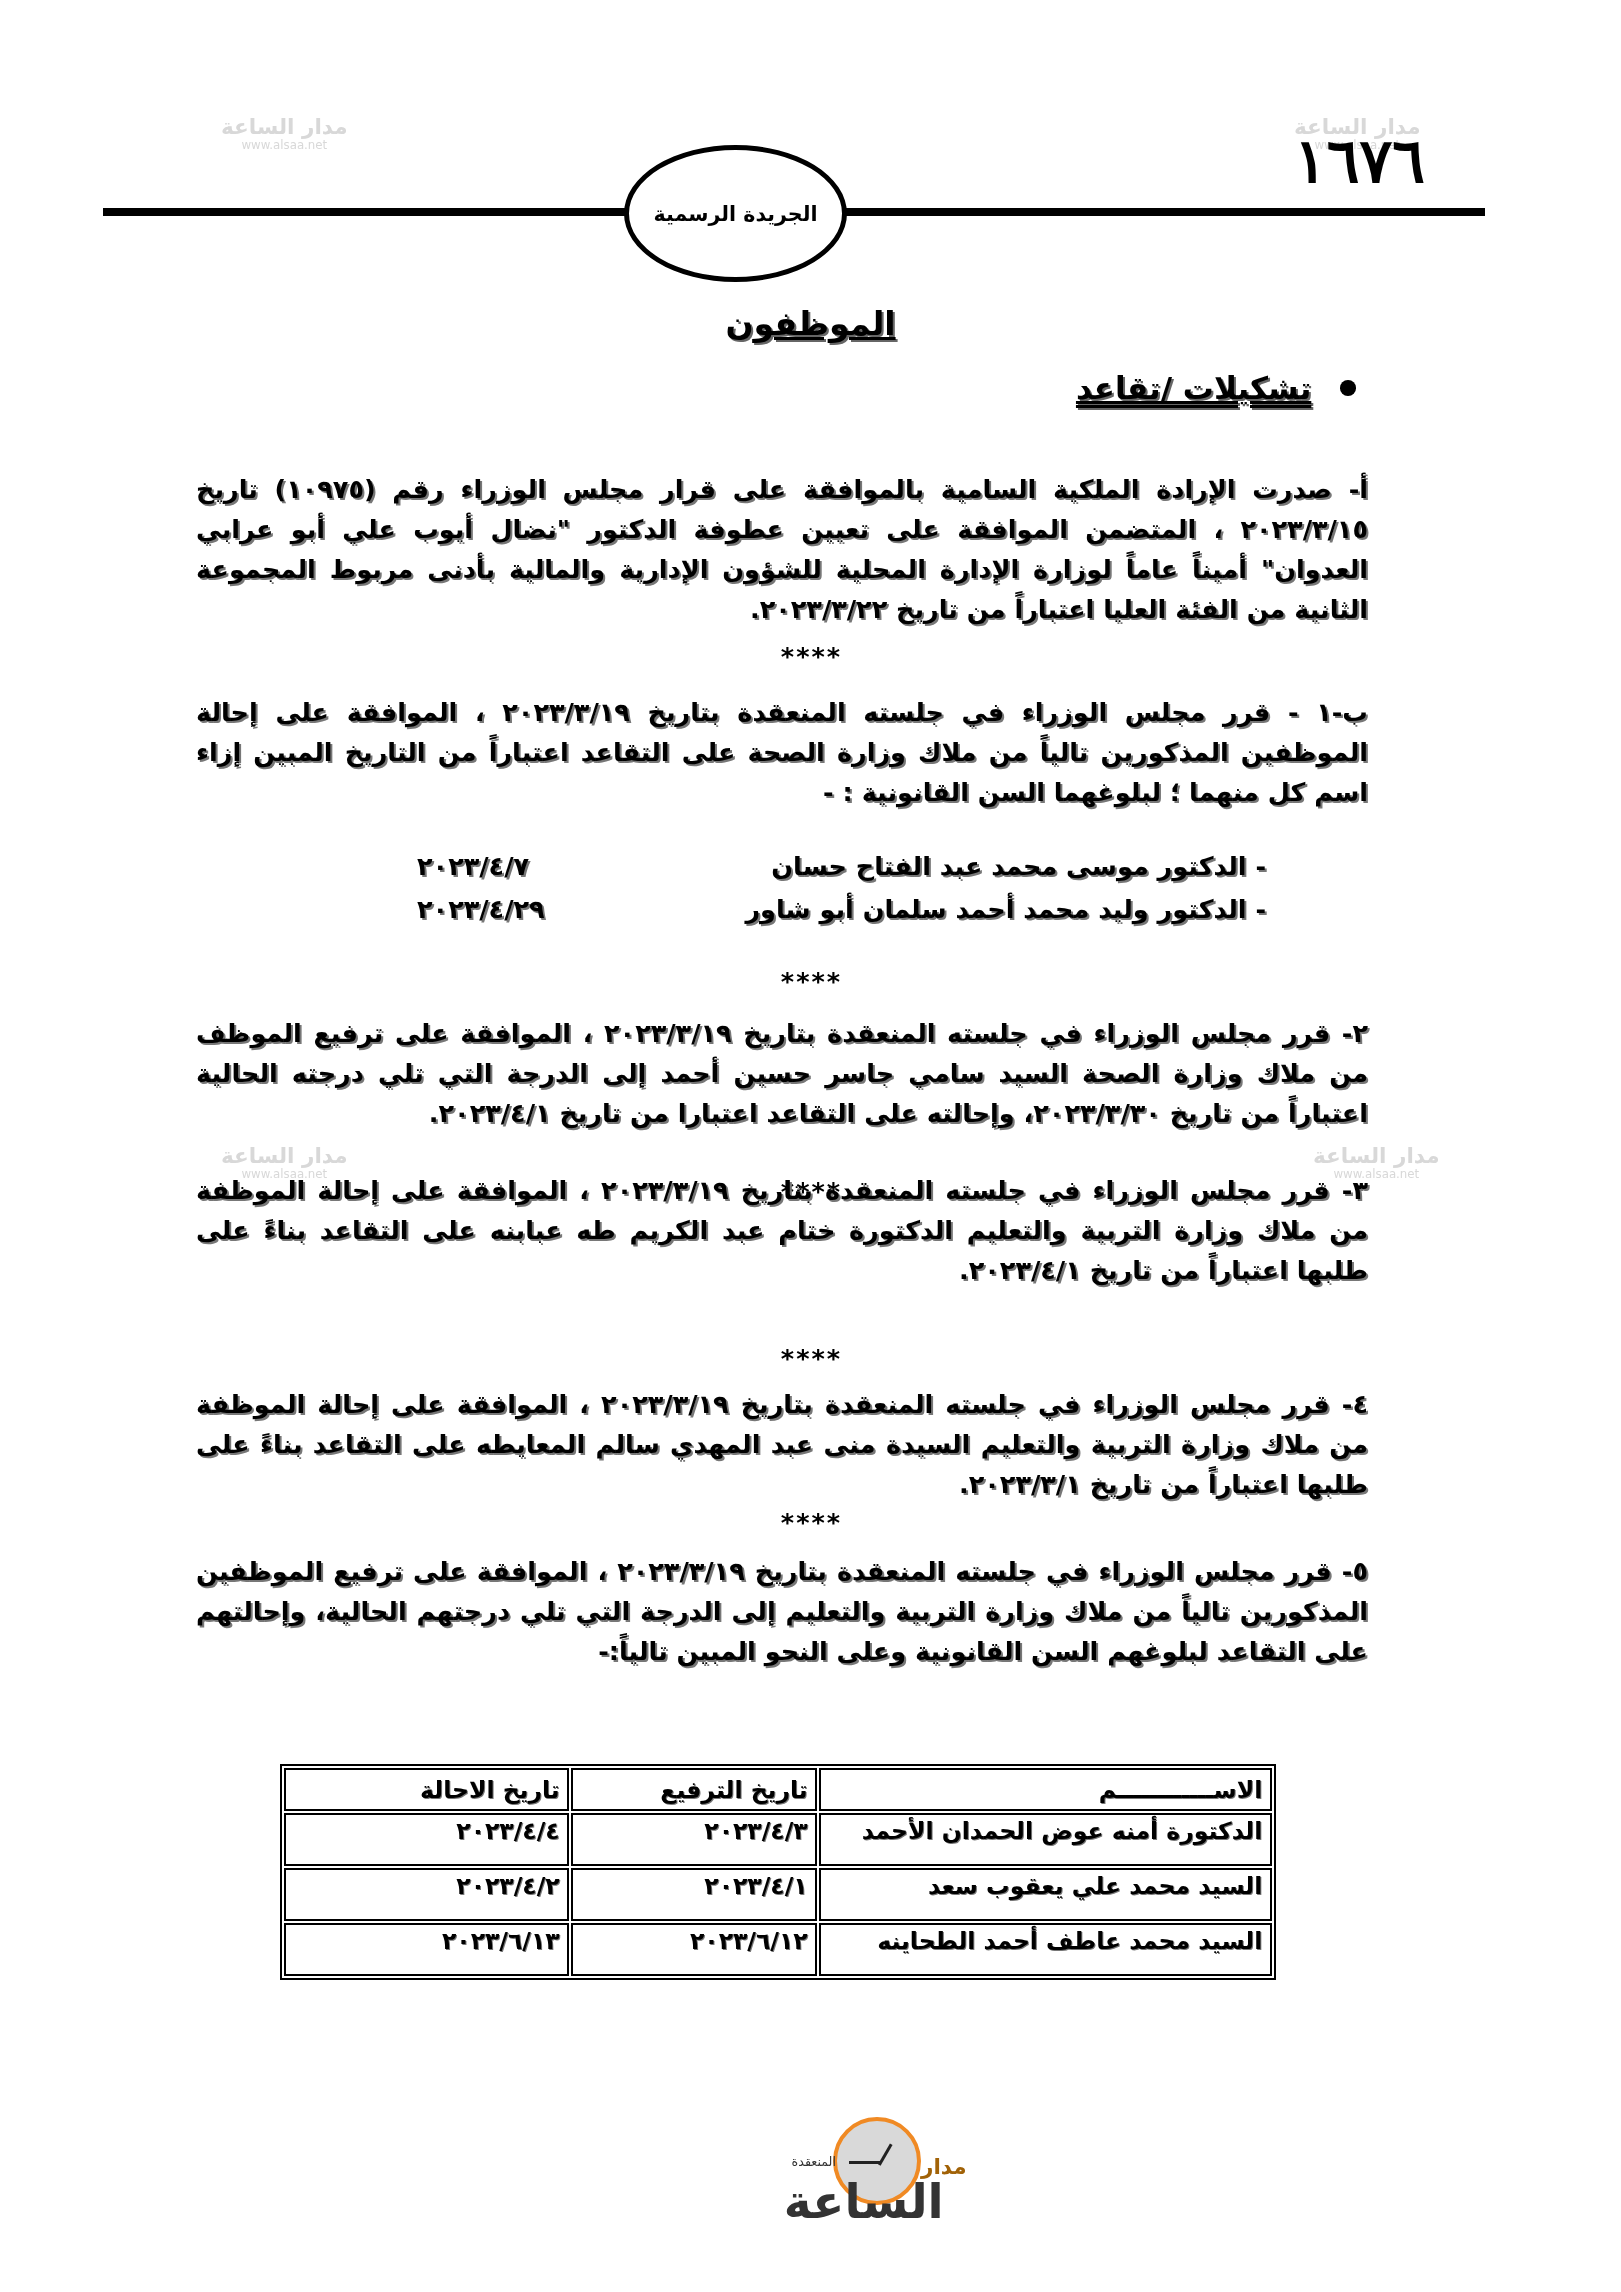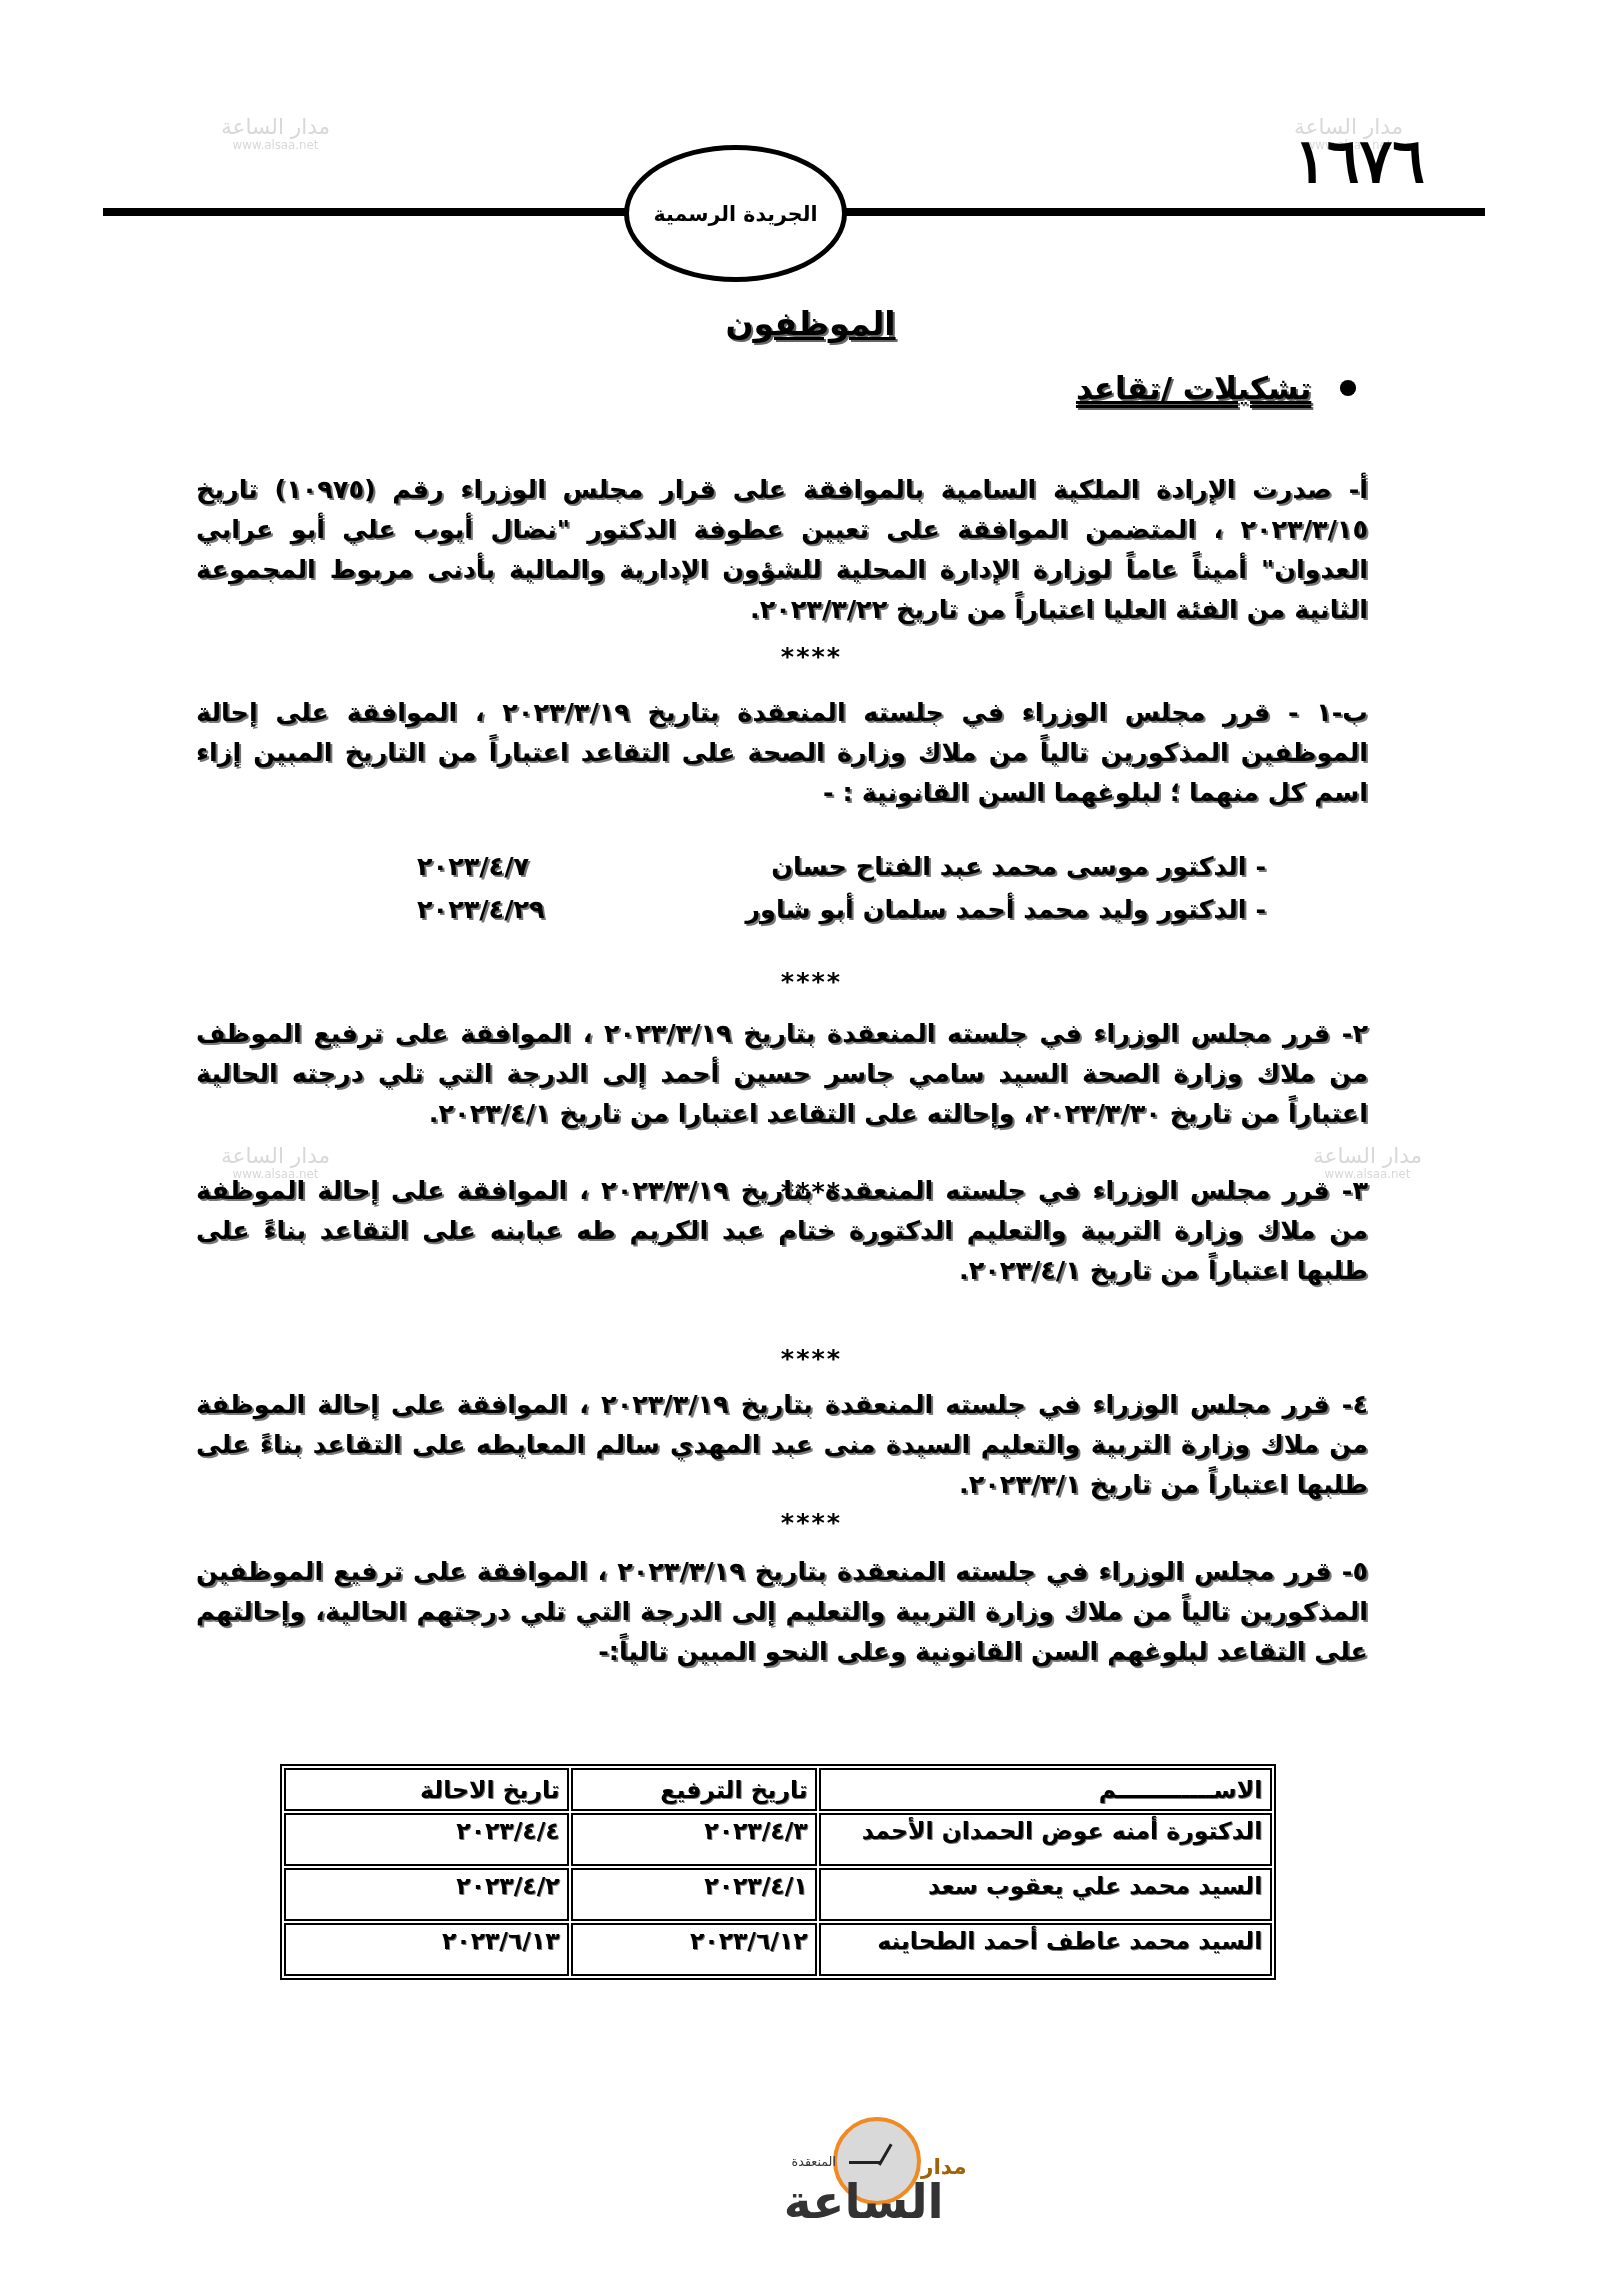--- a/index.html
+++ b/index.html
@@ -1,21 +1,21 @@
 <!DOCTYPE html>
 <html><head>
 <meta charset="utf-8">
 <style>
   html, body { margin:0; padding:0; background:#ffffff; }
   body { width:1621px; height:2293px; position:relative; overflow:hidden;
          font-family:"DejaVu Sans", sans-serif; color:#000; }
   .abs { position:absolute; }
 
   .watermark { position:absolute; color:#d8d8d8; text-align:center; line-height:1.05; }
-  .watermark .wm-a { font-size:21.6px; }
+  .watermark .wm-a { font-size:21.6px;font-weight:bold; }
   .watermark .wm-b { font-size:11.8px; }
 
   #page-number { right:196px; top:125px; font-size:61px; font-weight:bold; font-family:"DejaVu Serif", serif; letter-spacing:2px; direction:rtl; }
   #header-rule { left:103px; width:1382px; top:208px; height:7.8px; background:#000; }
   #header-oval { left:624px; top:145px; width:223px; height:137px; border:5.9px solid #000; border-radius:50%; background:#fff; display:flex; align-items:center; justify-content:center; box-sizing:border-box; }
   #header-oval span { font-size:20.6px; font-weight:bold; direction:rtl; }
 
   #section-title { left:0; width:1621px; top:304px; text-align:center; font-size:33px; font-weight:bold; text-decoration:underline; direction:rtl; text-shadow:2px 2px 0 #666; }
 
   #subsection { right:265px; top:370px; direction:rtl; display:flex; align-items:center; gap:29px; }

